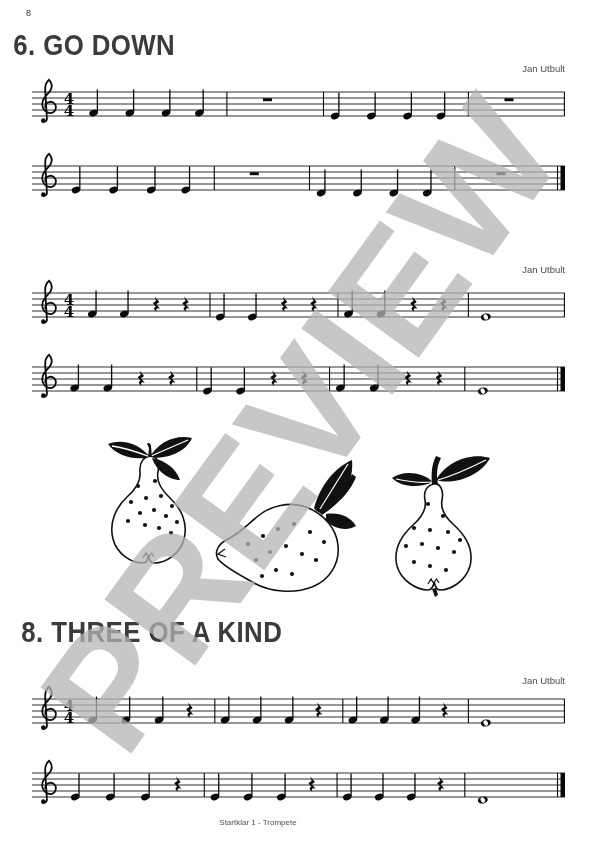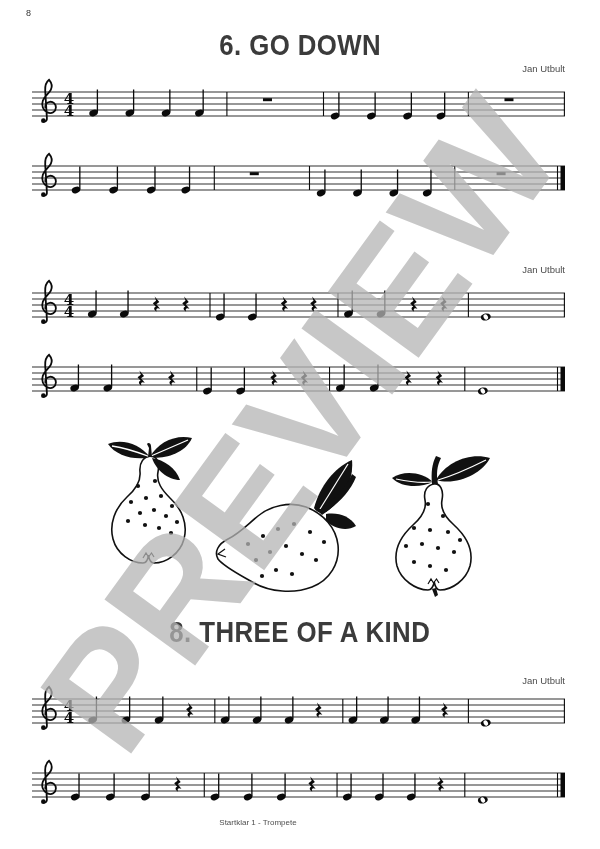--- a/index.html
+++ b/index.html
@@ -1,19 +1,19 @@
 <!DOCTYPE html>
 <html><head>
 <meta charset="utf-8">
 <style>
   html,body{margin:0;padding:0;background:#e8e8e8;}
   .page{position:relative;width:600px;height:849px;background:#ffffff;overflow:hidden;
         font-family:"Liberation Sans",sans-serif;}
   .page-number{position:absolute;left:26px;top:8px;font-size:9px;color:#333;}
-  .song-title{position:absolute;left:0;width:600px;text-align:center;line-height:1.05;
+  .song-title{position:absolute;left:0;width:600px;text-align:left;line-height:1.05;
               font-weight:bold;font-size:30px;color:#3b3b3b;}
   .song-title .tt{display:inline-block;transform:scaleX(0.86);transform-origin:center;
                   letter-spacing:0.5px;white-space:nowrap;}
   .composer{position:absolute;right:35px;font-size:9.5px;color:#4b4b4b;margin-left:12px;}
   .footer{position:absolute;left:0;top:818px;width:516px;text-align:center;
           font-size:8px;color:#4f4f4f;}
   .t6{top:29px}.t7{top:240px}.t8{top:616px}
   .c6{top:63px}.c7{top:264px}.c8{top:675px}
   .staff-svg{position:absolute;left:0;}
   .pears{position:absolute;left:98px;top:424px;}

